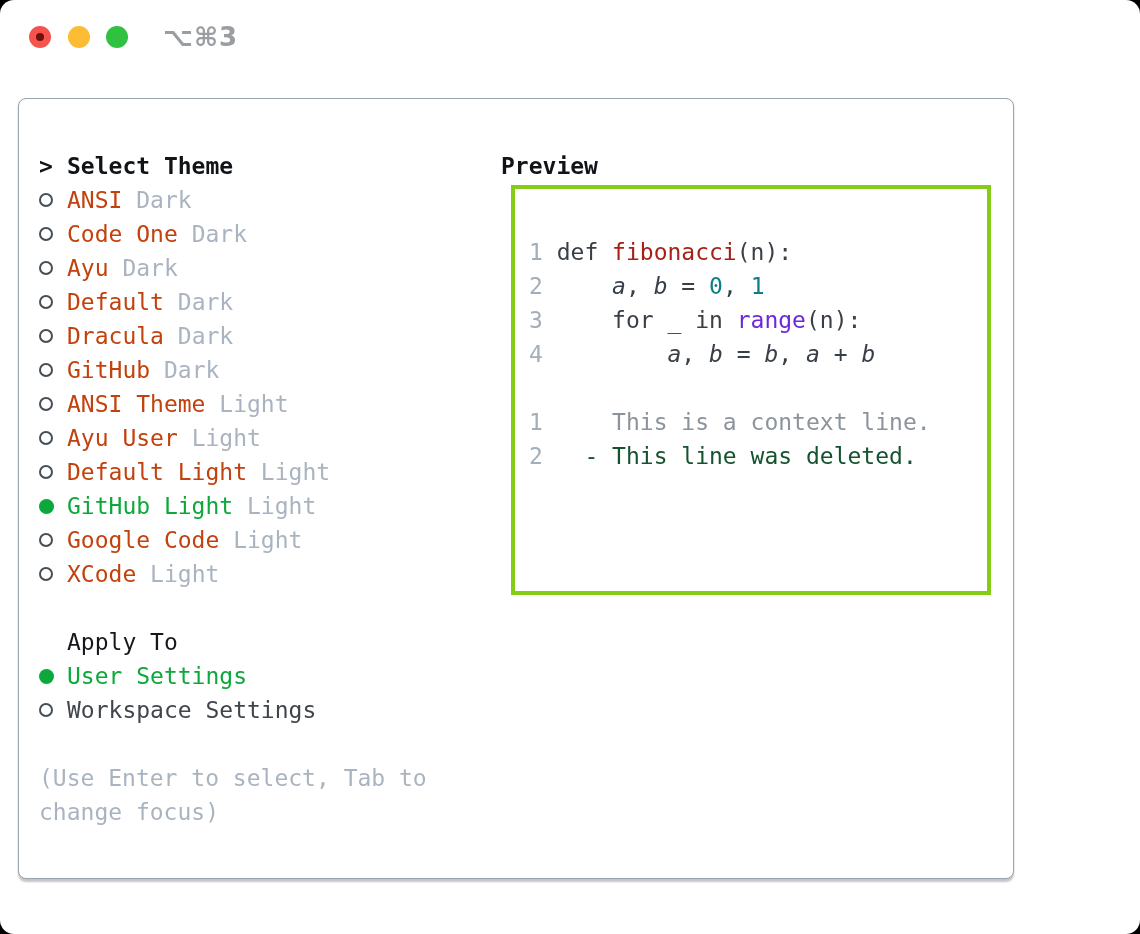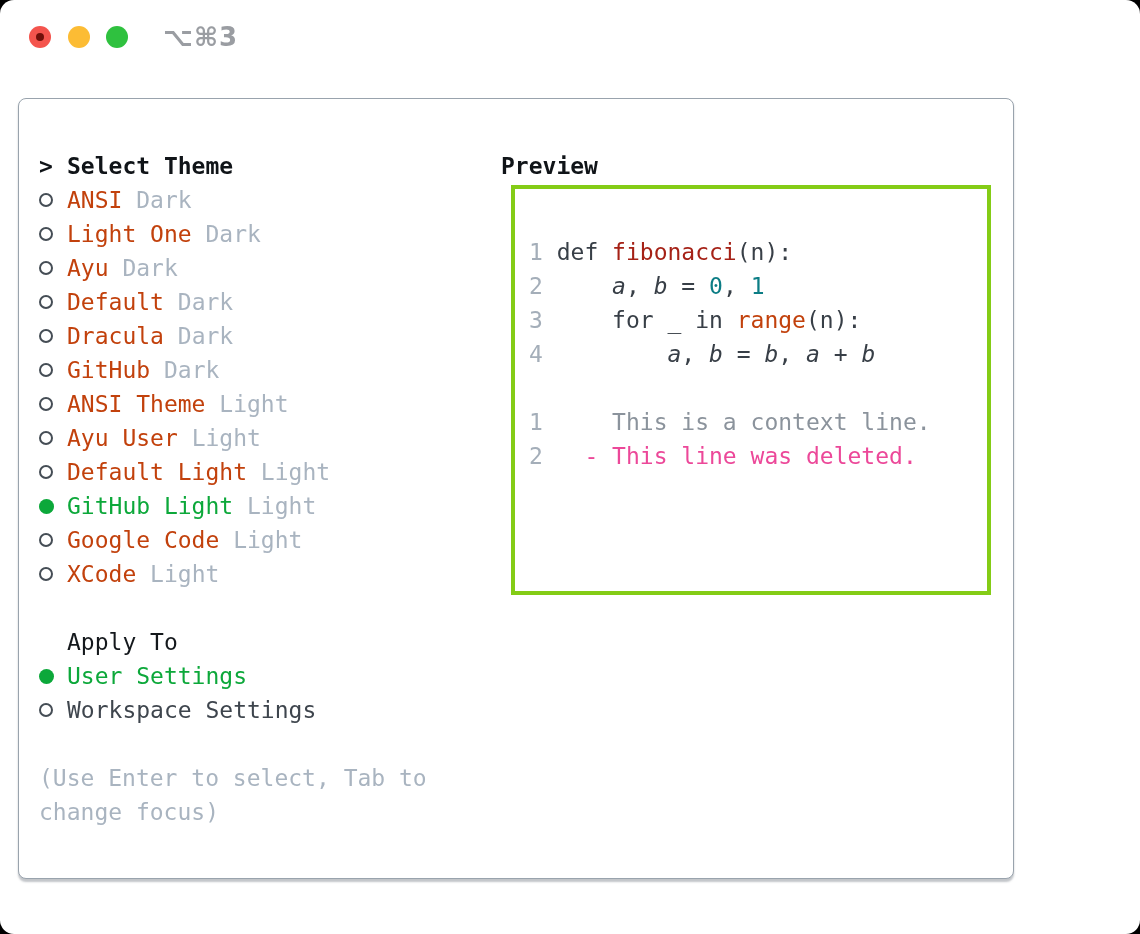--- a/index.html
+++ b/index.html
@@ -37,24 +37,24 @@
   .spacer{height:34px;}
   
   #preview-title{position:absolute;left:482px;top:50px;}
   #preview-box{position:absolute;left:492px;top:86px;width:472px;height:402px;
                border:4px solid #84cc16;background:#fff;}
   #code{position:absolute;left:14px;top:46px;}
   .lnum{display:inline-block;width:1ch;text-align:right;color:#a4aeb9;}
   .c-code{color:#383f47;}
   .c-fn{color:#a52116;}
   .c-num{color:#0c7d85;}
-  .c-call{color:#c2410c;}
+  .c-call{color:#6d28d9;}
   .c-var{color:#383f47;font-style:italic;}
   .c-ctx{color:#8b939c;}
-  .c-del{color:#ec4899;margin-top:48px;}
+  .c-del{color:#14532d;margin-top:48px;}
   .c-add{color:#00c213;}
 </style>
 </head>
 <body>
 
 <div id="window">
 
   <div id="titlebar">
     <div class="light close">
       <div class="innerdot"></div>
@@ -64,21 +64,21 @@
     <div id="win-title">⌥⌘3</div>
   </div>
 
   <div id="panel">
 
     <div id="left-col">
       <div class="row"><span class="mark"><span class="prompt">&gt;</span></span><span class="head">Select Theme</span></div>
 
       <div id="theme-list">
           <div class="row"><span class="mark"><i class="radio un"></i></span><span class="tname">ANSI</span><span class="tvar"> Dark</span></div>
-          <div class="row"><span class="mark"><i class="radio un"></i></span><span class="tname">Light One</span><span class="tvar"> Dark</span></div>
+          <div class="row"><span class="mark"><i class="radio un"></i></span><span class="tname">Code One</span><span class="tvar"> Dark</span></div>
           <div class="row"><span class="mark"><i class="radio un"></i></span><span class="tname">Ayu</span><span class="tvar"> Dark</span></div>
           <div class="row"><span class="mark"><i class="radio un"></i></span><span class="tname">Default</span><span class="tvar"> Dark</span></div>
           <div class="row"><span class="mark"><i class="radio un"></i></span><span class="tname">Dracula</span><span class="tvar"> Dark</span></div>
           <div class="row"><span class="mark"><i class="radio un"></i></span><span class="tname">GitHub</span><span class="tvar"> Dark</span></div>
           <div class="row"><span class="mark"><i class="radio un"></i></span><span class="tname">ANSI Theme</span><span class="tvar"> Light</span></div>
           <div class="row"><span class="mark"><i class="radio un"></i></span><span class="tname">Ayu User</span><span class="tvar"> Light</span></div>
           <div class="row"><span class="mark"><i class="radio un"></i></span><span class="tname">Default Light</span><span class="tvar"> Light</span></div>
           <div class="row"><span class="mark"><i class="radio sel"></i></span><span class="tname selgreen">GitHub Light</span><span class="tvar"> Light</span></div>
           <div class="row"><span class="mark"><i class="radio un"></i></span><span class="tname">Google Code</span><span class="tvar"> Light</span></div>
           <div class="row"><span class="mark"><i class="radio un"></i></span><span class="tname">XCode</span><span class="tvar"> Light</span></div>

